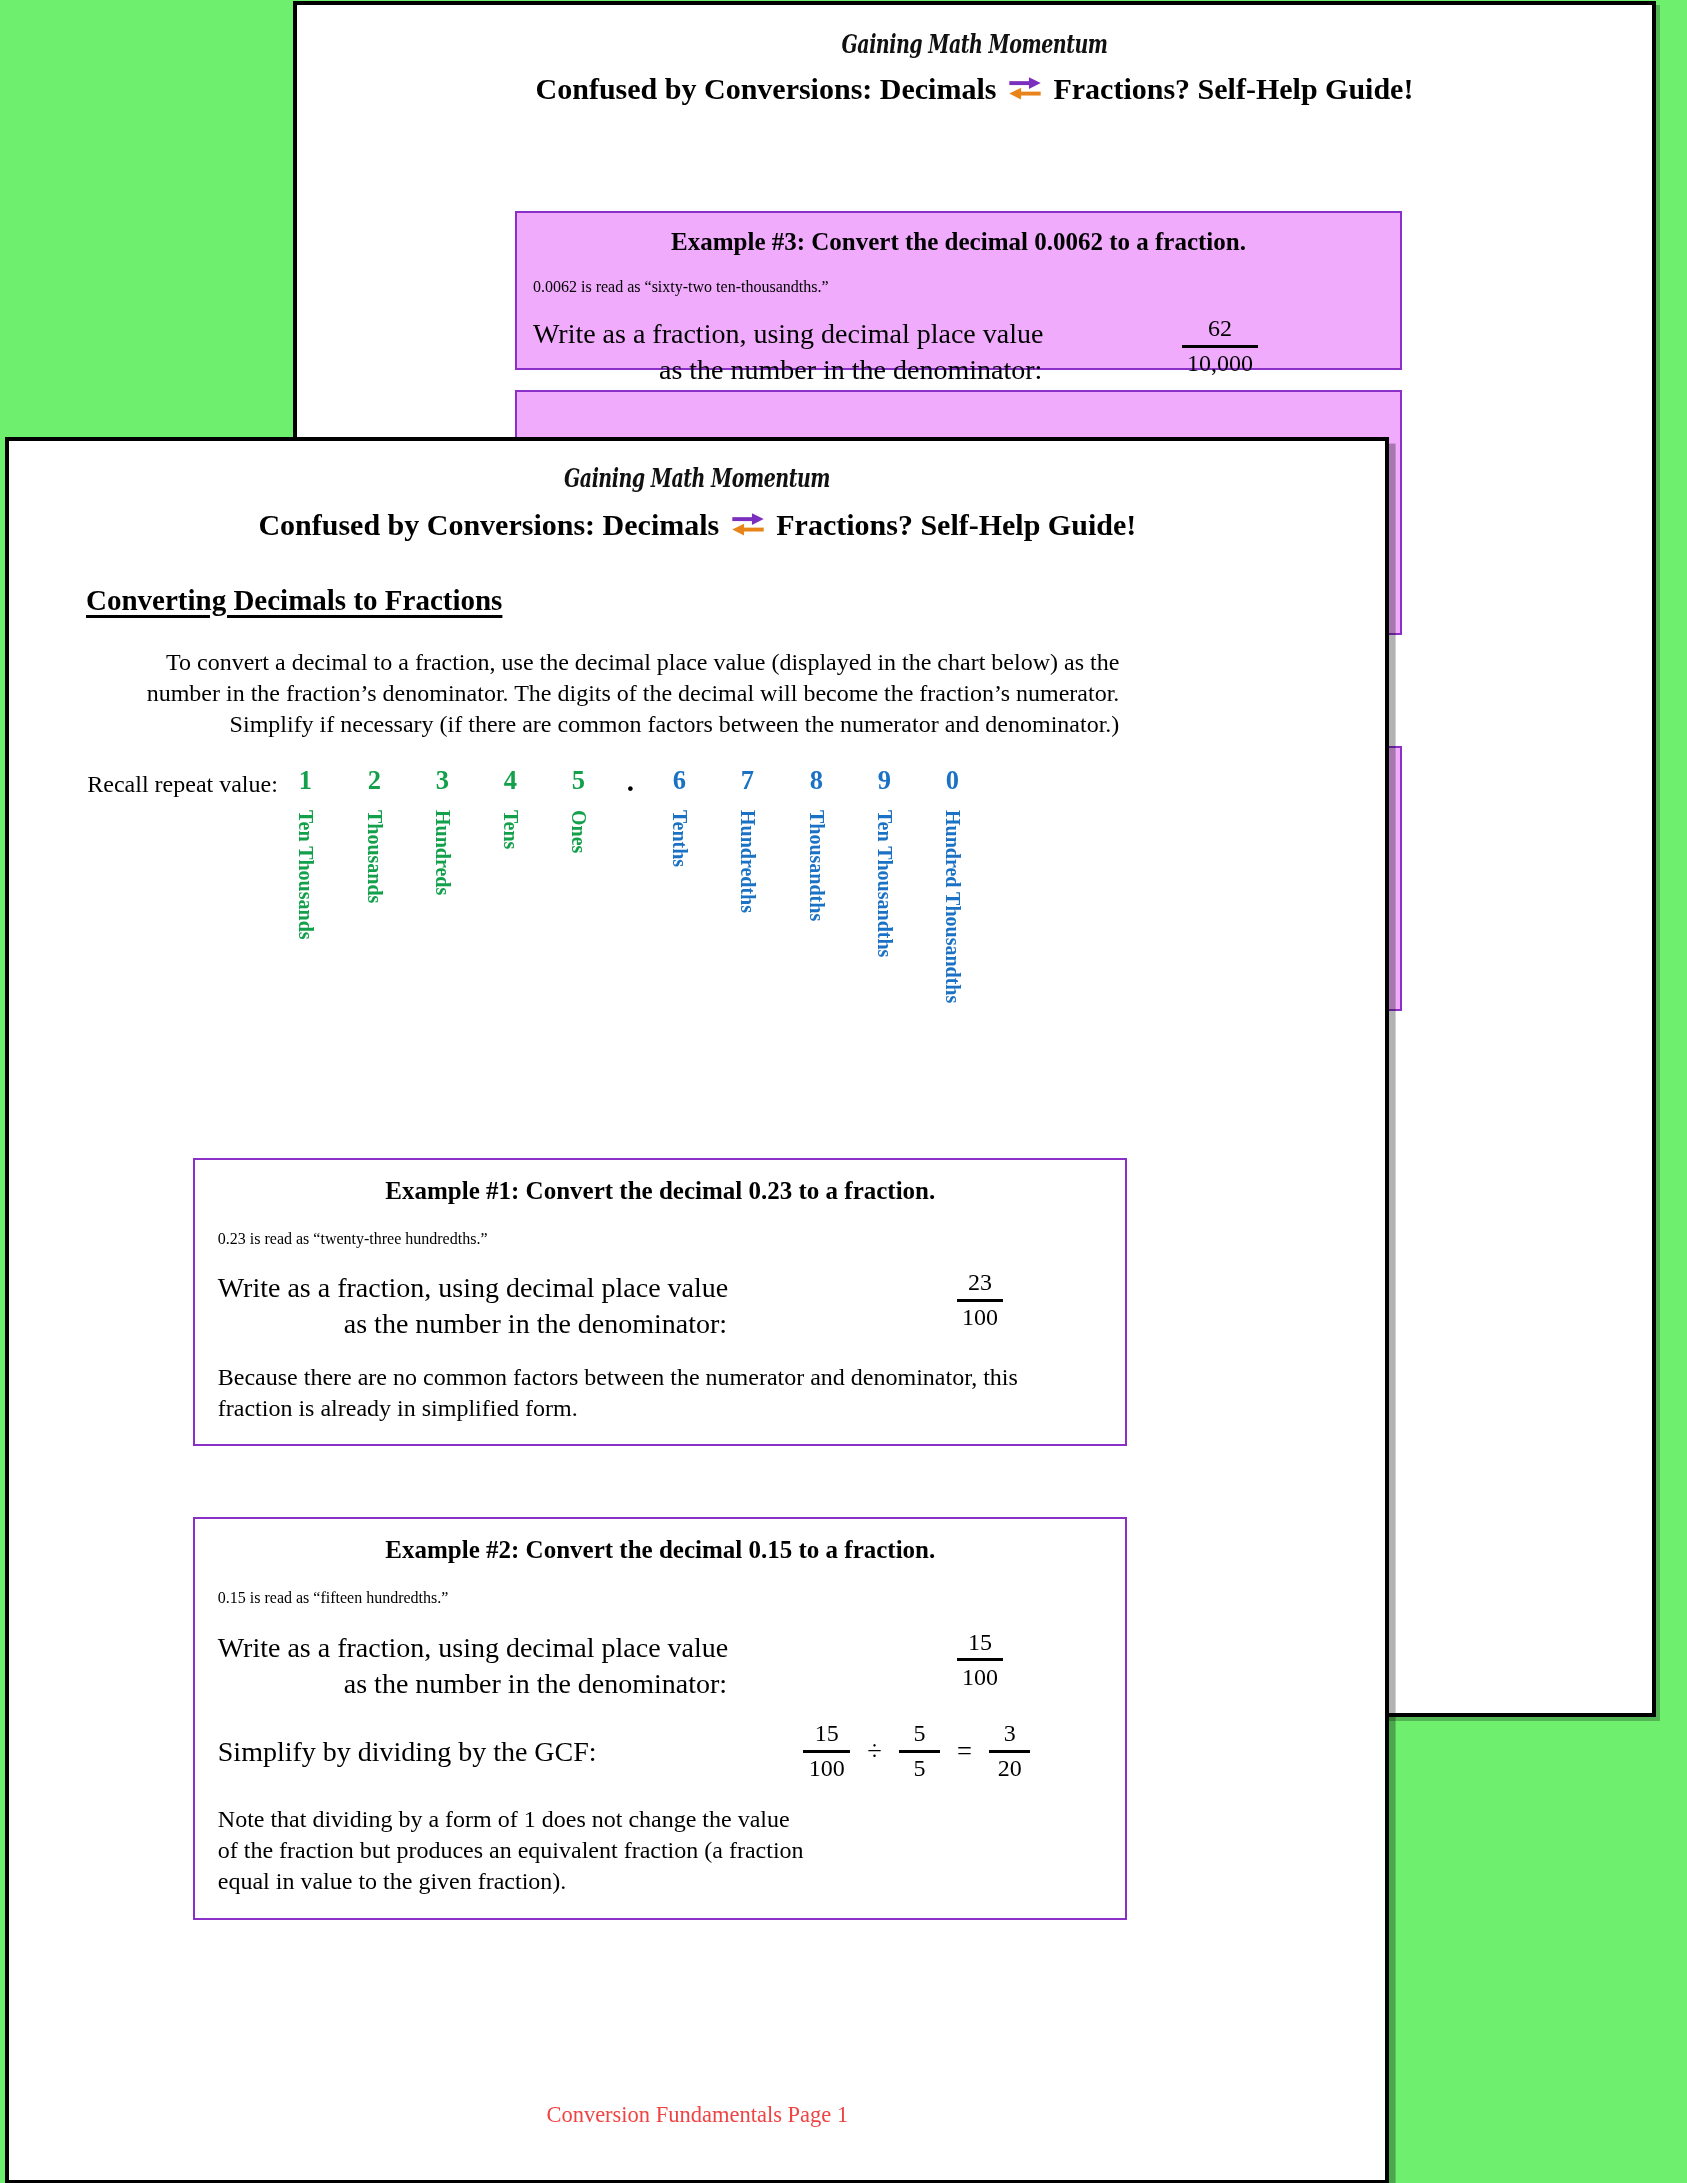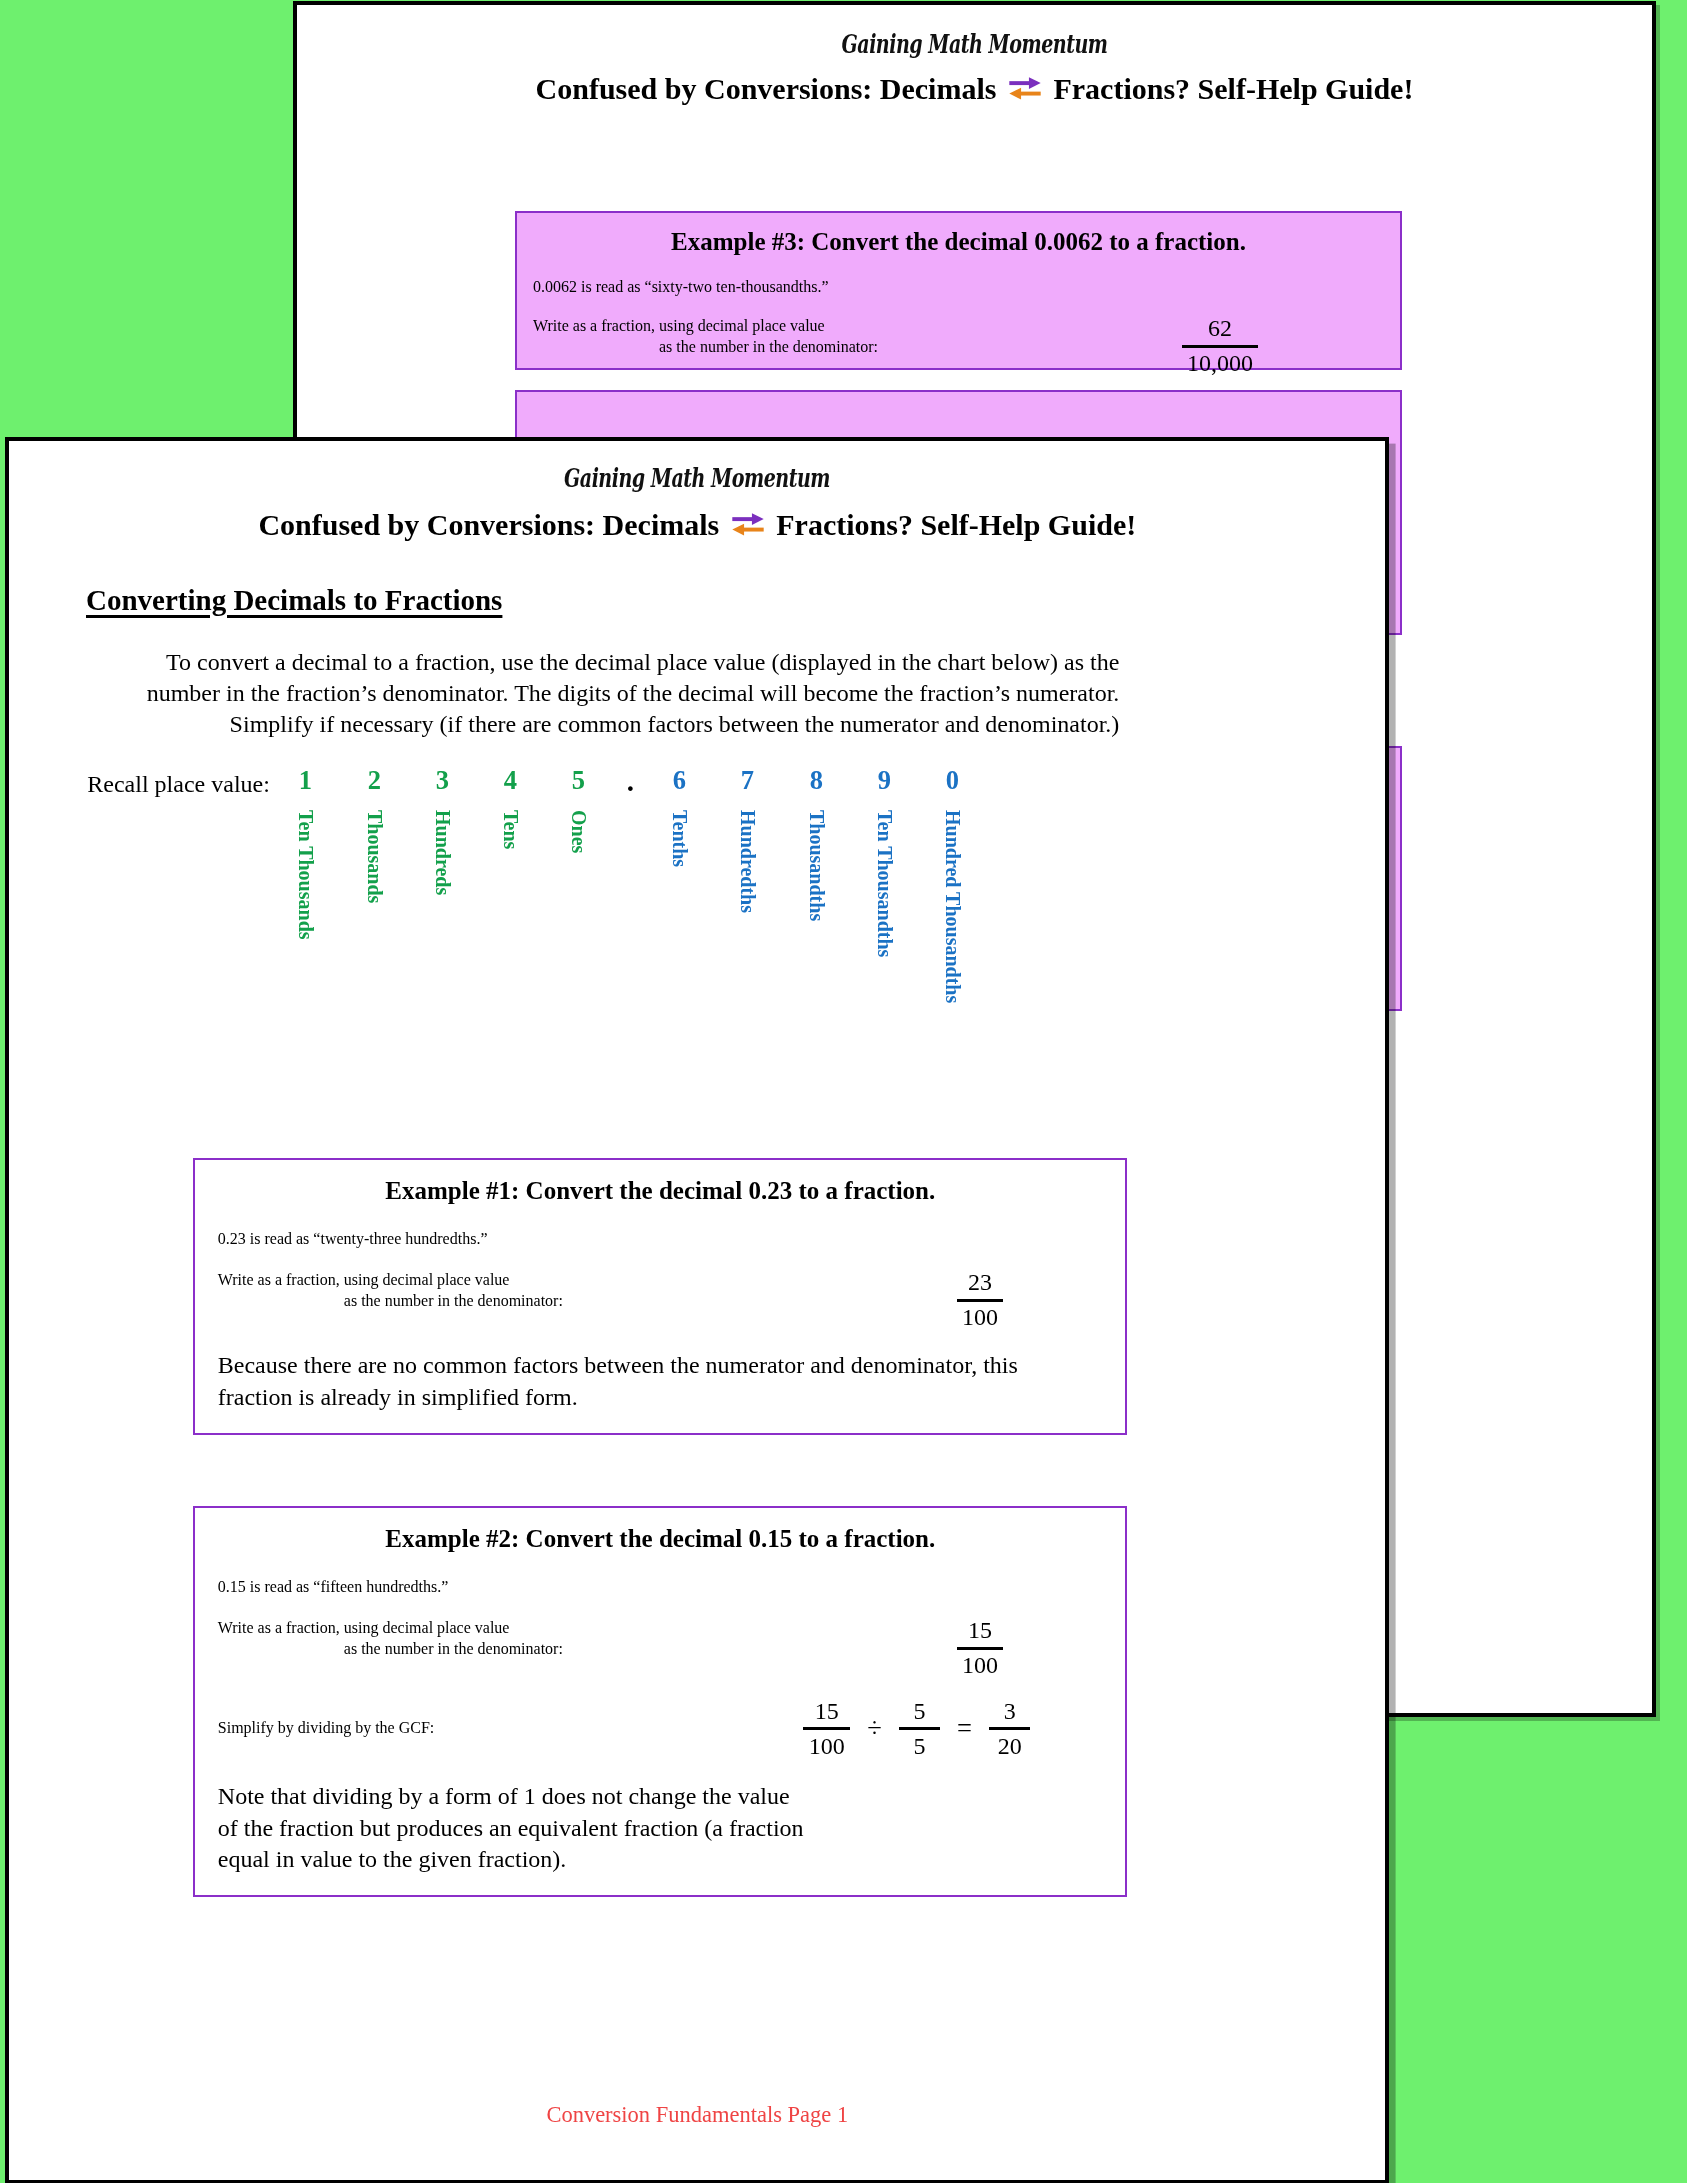--- a/index.html
+++ b/index.html
@@ -92,21 +92,21 @@
   }
   .ex-title{
     text-align:center;font-weight:bold;font-size:25px;
     margin-bottom:25px;color:#000;white-space:nowrap;
   }
   .ex-line{font-size:16px;color:#000;margin-bottom:22.5px;}
   .ex-row{
     display:flex;align-items:flex-start;
     margin-bottom:20px;
   }
-  .ex-row .lhs{flex:0 0 auto;font-size:16px;line-height:1.28;color:#000;}
+  .ex-row .lhs{flex:0 0 auto;font-size:28px;line-height:1.28;color:#000;}
   .ex-row .lhs .ind{display:block;padding-left:126px;}
   .ex-row .rhs{
     margin-left:auto;display:flex;align-items:flex-end;
     padding-right:93px;
   }
   .frac{
     display:inline-flex;flex-direction:column;align-items:center;
     font-size:24px;color:#000;line-height:1.05;margin:0 6.6px;
   }
   .frac .num{padding:0 5.3px;}
@@ -230,21 +230,21 @@
         </g>
       </svg>
       <span>Fractions?  Self-Help Guide!</span>
     </div>
 
     <div class="sec-head" style="margin-top:42px;margin-left:-1.3px;">Converting Decimals to Fractions</div>
 
     <div class="body-par" style="margin-top:30px;width:1032px;">To convert a decimal to a fraction, use the decimal place value (displayed in the chart below) as the number in the fraction’s denominator.  The digits of the decimal will become the fraction’s numerator.  Simplify if necessary (if there are common factors between the numerator and denominator.)</div>
 
     <div class="pv-wrap" style="margin-top:26.5px;">
-      <div class="pv-label">Recall place value:</div>
+      <div class="pv-label">Recall repeat value:</div>
 
       <div class="pv-col" style="left:198px;">
         <div class="pv-digit green">1</div>
         <div class="pv-name green">Ten Thousands</div>
       </div>
       <div class="pv-col" style="left:267px;">
         <div class="pv-digit green">2</div>
         <div class="pv-name green">Thousands</div>
       </div>
       <div class="pv-col" style="left:335px;">

